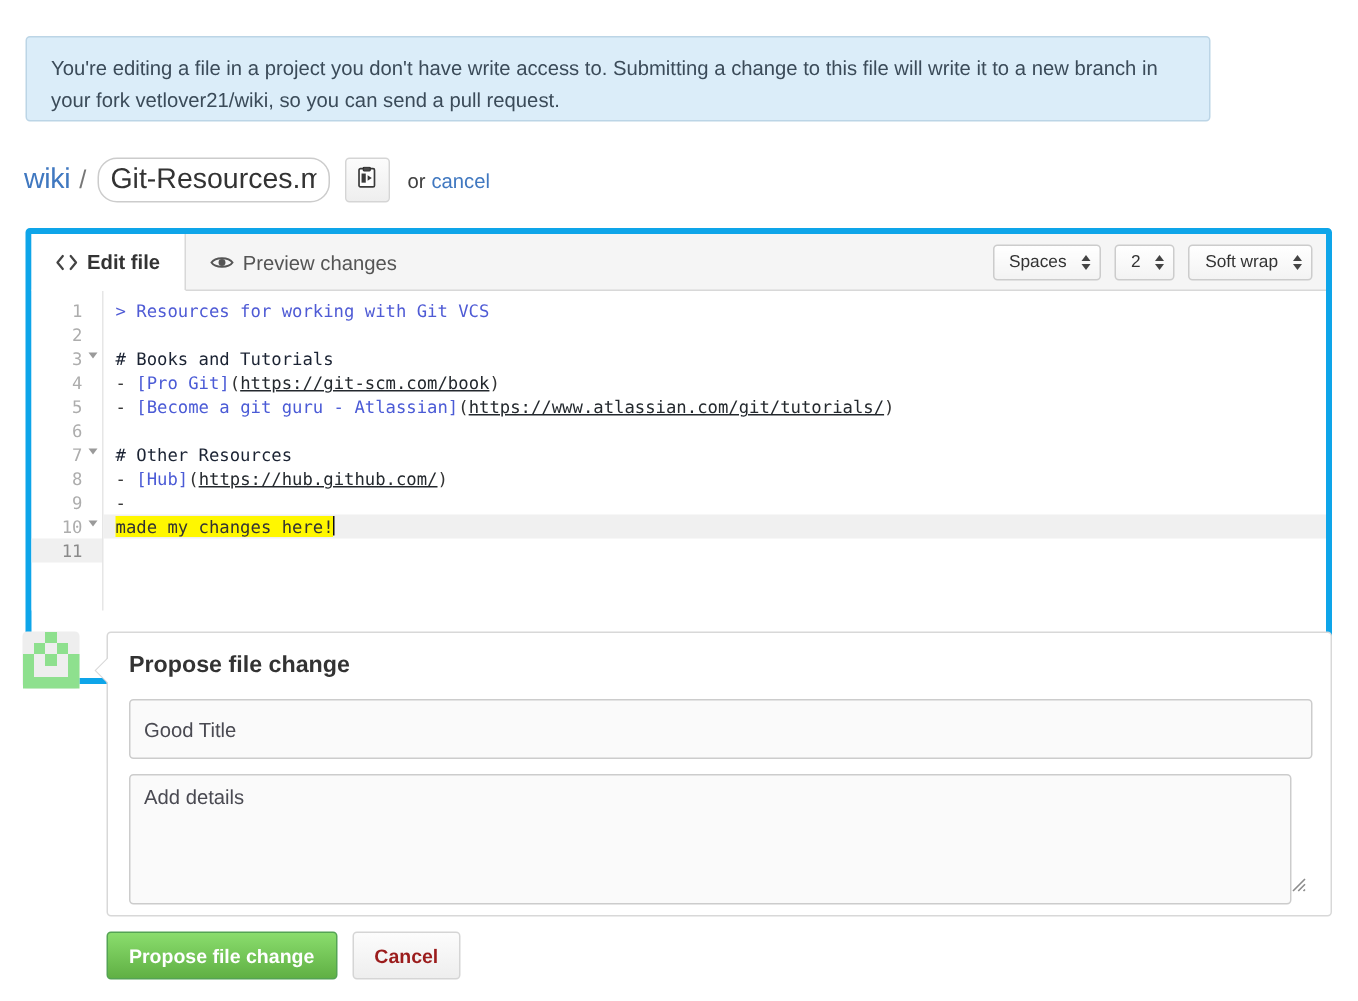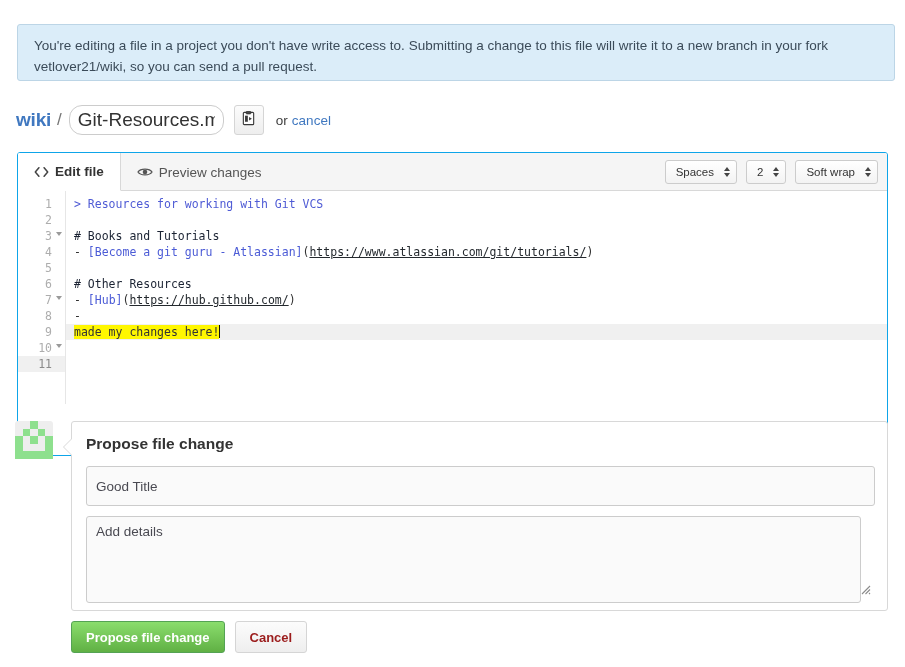--- a/index.html
+++ b/index.html
@@ -10,42 +10,42 @@
     font-family: "Liberation Sans", sans-serif;
     font-size: 13px;
     color: #333333;
     overflow: hidden;
   }
   .page { position: relative; width: 905px; height: 667px; }
 
   
   .banner {
     position: absolute; left: 17px; top: 24px;
-    width: 878px; height: 57px;
+    width: 790px; height: 57px;
     background: #dbedf9;
     border: 1px solid #bcd5e6;
     border-radius: 3px;
     padding: 10px 16px 0 16px;
   }
   .banner-text {
     font-size: 13.5px;
     line-height: 21px;
     color: #3b4b59;
   }
 
   
   .crumb-row {
     position: absolute; left: 16px; top: 104px;
     height: 32px;
     display: flex; align-items: center;
   }
   .crumb-wiki {
     color: #4078c0;
     font-size: 19px;
-    font-weight: bold;
+    font-weight: normal;
     letter-spacing: -0.2px;
   }
   .crumb-sep {
     color: #767676;
     font-size: 17px;
     margin: 0 7px 0 6px;
   }
   .filename-input {
     width: 155px; height: 30px;
     border: 1px solid #cccccc;
@@ -77,21 +77,21 @@
     font-size: 13.5px;
     margin-left: 4px;
     text-decoration: none;
     cursor: pointer;
   }
 
   
   .editor-box {
     position: absolute; left: 17px; top: 152px;
     width: 871px; height: 304px;
-    border: 1px solid #0ea5e9;
+    border: 4px solid #0ea5e9;
     border-radius: 3px;
     background: #ffffff;
     overflow: hidden;
   }
   .editor-head {
     position: relative;
     height: 38px;
     background: #f5f5f5;
     border-bottom: 1px solid #d8d8d8;
     display: flex; align-items: stretch;
@@ -387,20 +387,21 @@
           <div class="ln">7<span class="fold"></span></div>
           <div class="ln">8</div>
           <div class="ln">9</div>
           <div class="ln">10<span class="fold"></span></div>
           <div class="ln cur">11</div>
         </div>
       <div class="code" id="code">
           <div class="row"><span class="tk-quote">&gt; Resources for working with Git VCS</span></div>
           <div class="row"></div>
           <div class="row"><span class="tk-head"># Books and Tutorials</span></div>
+          <div class="row"><span class="tk-bullet">- </span><span class="tk-link">[Pro Git]</span><span class="tk-punct">(</span><span class="tk-url">https://git-scm.com/book</span><span class="tk-punct">)</span></div>
           <div class="row"><span class="tk-bullet">- </span><span class="tk-link">[Become a git guru - Atlassian]</span><span class="tk-punct">(</span><span class="tk-url">https://www.atlassian.com/git/tutorials/</span><span class="tk-punct">)</span></div>
           <div class="row"></div>
           <div class="row"><span class="tk-head"># Other Resources</span></div>
           <div class="row"><span class="tk-bullet">- </span><span class="tk-link">[Hub]</span><span class="tk-punct">(</span><span class="tk-url">https://hub.github.com/</span><span class="tk-punct">)</span></div>
           <div class="row"><span class="tk-bullet">-</span></div>
           <div class="row cur"><span class="hl"><span class="tk-punct">made my changes here!</span></span><span class="caret"></span></div>
         </div>
     </div>
   </div>
 

